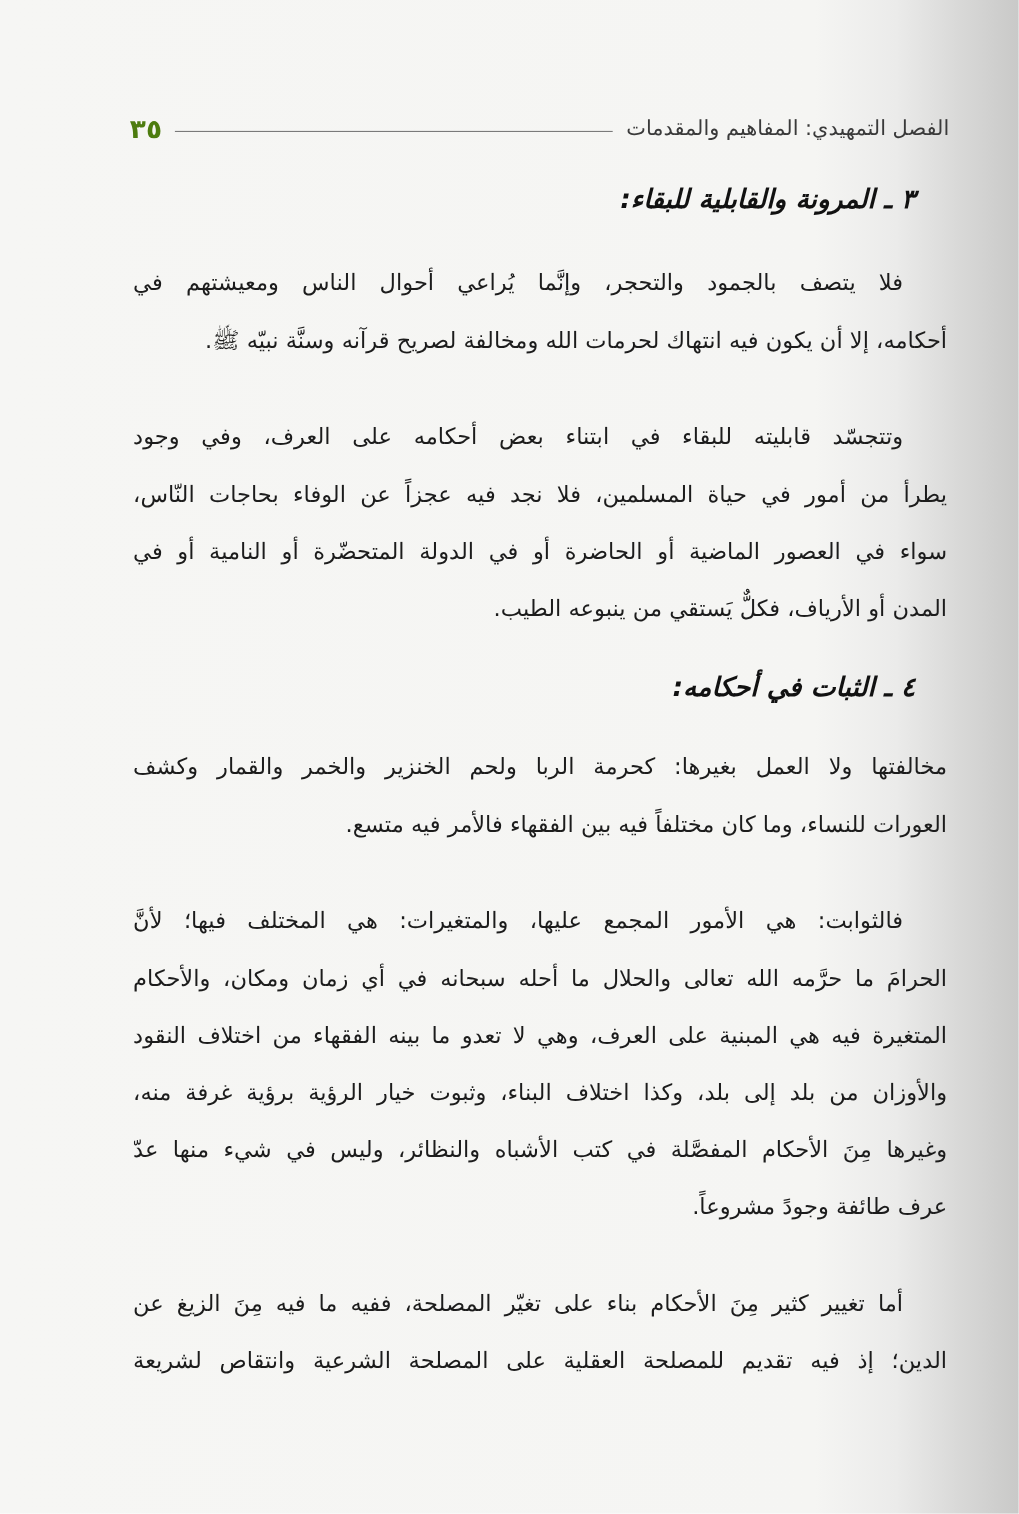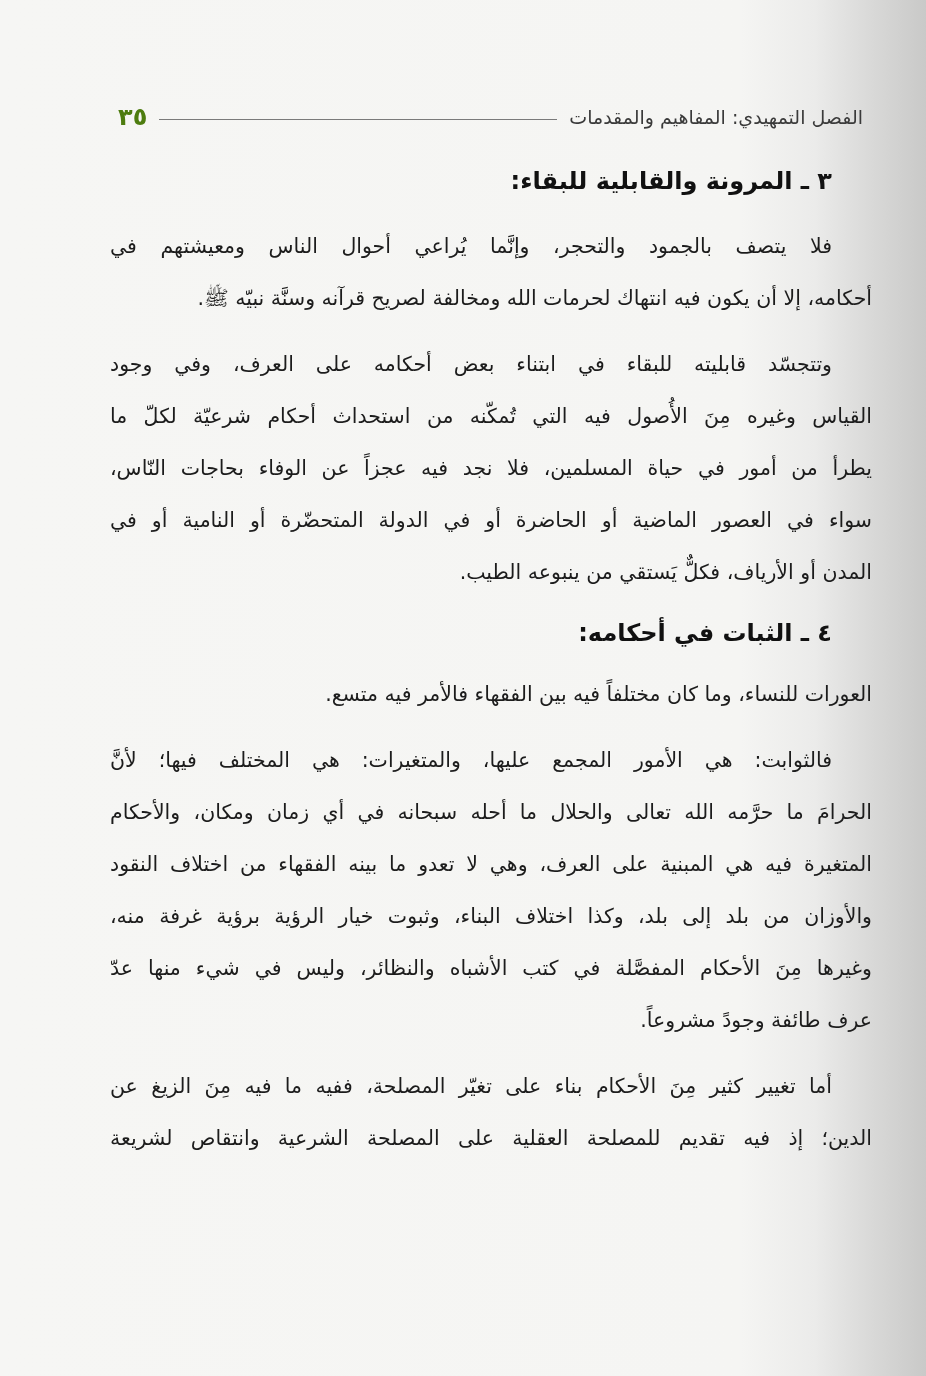--- a/index.html
+++ b/index.html
@@ -61,26 +61,27 @@
       text-align-last: right;
     }
     .heading {
       font-family: "DejaVu Sans", sans-serif;
       font-weight: bold;
       font-size: 24px;
       line-height: 50px;
       margin: 0;
       padding-right: 40px;
       color: #111;
+      font-style: italic;
     }
     .para {
       font-family: "DejaVu Sans", sans-serif;
       font-size: 20.5px;
       line-height: 52px;
-      margin: 0;
+      margin: 11px;
       color: #1c1c1c;
       text-indent: 40px;
     }
     .line {
       display: block;
       text-align: justify;
       text-align-last: justify;
       white-space: nowrap;
     }
     .line.last {
@@ -123,31 +124,31 @@
     <div class="gap-md"></div>
 
     <p class="para" style="text-indent:0;">
       <span class="line indent">فلا يتصف بالجمود والتحجر، وإنَّما يُراعي أحوال الناس ومعيشتهم في</span>
       <span class="line last">أحكامه، إلا أن يكون فيه انتهاك لحرمات الله ومخالفة لصريح قرآنه وسنَّة نبيّه ﷺ.</span>
     </p>
     <div class="gap-md"></div>
 
     <p class="para" style="text-indent:0;">
       <span class="line indent">وتتجسّد قابليته للبقاء في ابتناء بعض أحكامه على العرف، وفي وجود</span>
-      <span class="line">القياس وغيره مِنَ الأُصول فيه التي تُمكّنه من استحداث أحكام شرعيّة لكلّ ما</span>
       <span class="line">يطرأ من أمور في حياة المسلمين، فلا نجد فيه عجزاً عن الوفاء بحاجات النّاس،</span>
       <span class="line">سواء في العصور الماضية أو الحاضرة أو في الدولة المتحضّرة أو النامية أو في</span>
       <span class="line last">المدن أو الأرياف، فكلٌّ يَستقي من ينبوعه الطيب.</span>
     </p>
     <div class="gap-sm"></div>
 
     <h2 class="heading">٤ ـ الثبات في أحكامه:</h2>
     <div class="gap-sm"></div>
 
     <p class="para" style="text-indent:0;">
+      <span class="line">مخالفتها ولا العمل بغيرها: كحرمة الربا ولحم الخنزير والخمر والقمار وكشف</span>
       <span class="line last">العورات للنساء، وما كان مختلفاً فيه بين الفقهاء فالأمر فيه متسع.</span>
     </p>
     <div class="gap-md"></div>
 
     <p class="para" style="text-indent:0;">
       <span class="line indent">فالثوابت: هي الأمور المجمع عليها، والمتغيرات: هي المختلف فيها؛ لأنَّ</span>
       <span class="line">الحرامَ ما حرَّمه الله تعالى والحلال ما أحله سبحانه في أي زمان ومكان، والأحكام</span>
       <span class="line">المتغيرة فيه هي المبنية على العرف، وهي لا تعدو ما بينه الفقهاء من اختلاف النقود</span>
       <span class="line">والأوزان من بلد إلى بلد، وكذا اختلاف البناء، وثبوت خيار الرؤية برؤية غرفة منه،</span>
       <span class="line">وغيرها مِنَ الأحكام المفصَّلة في كتب الأشباه والنظائر، وليس في شيء منها عدّ</span>

